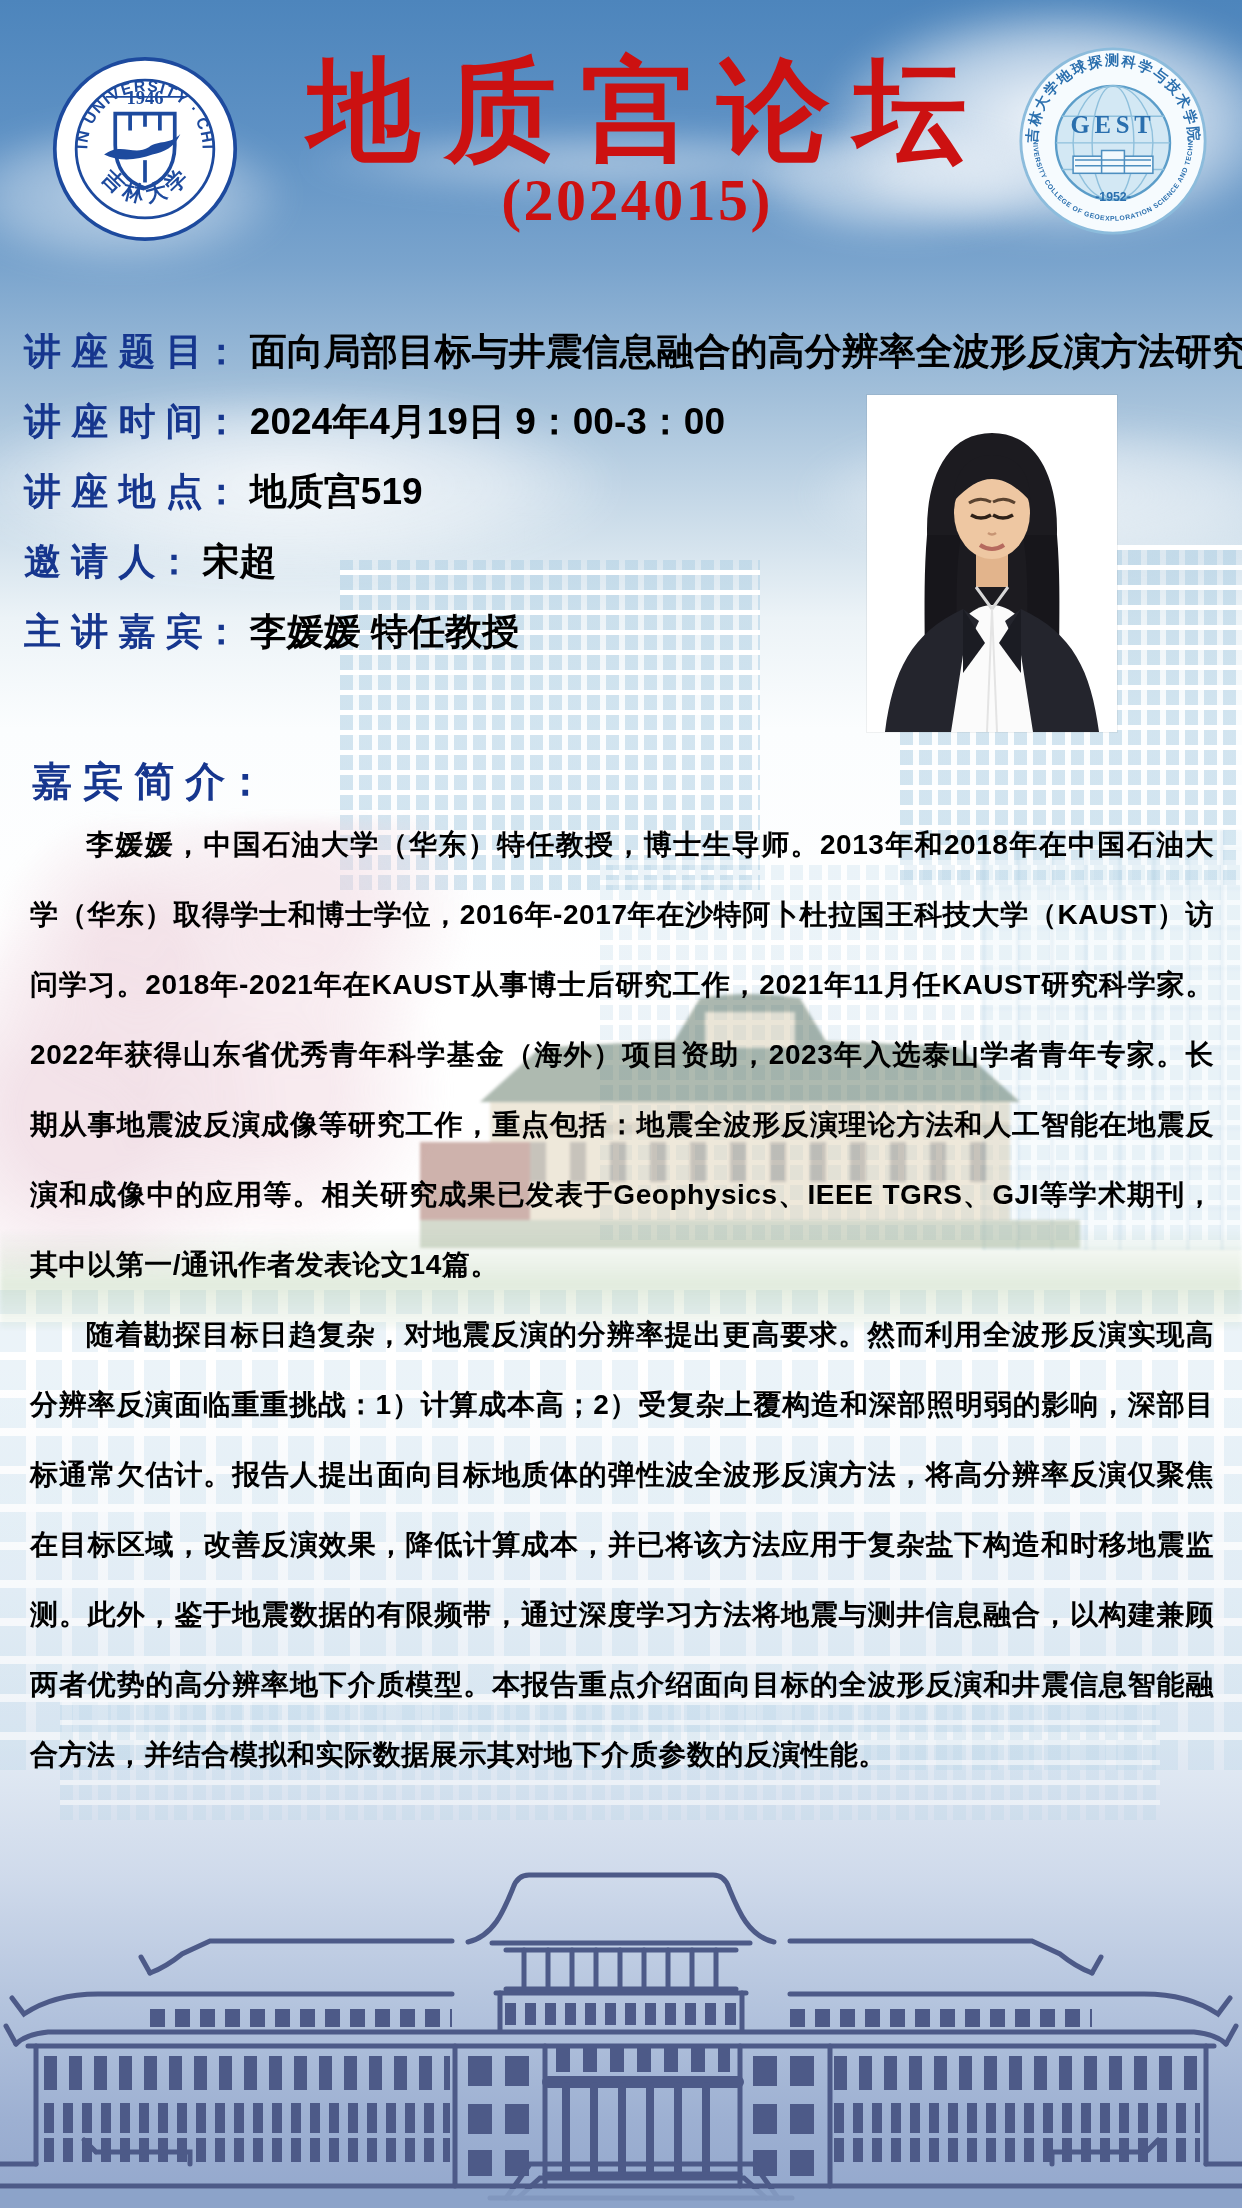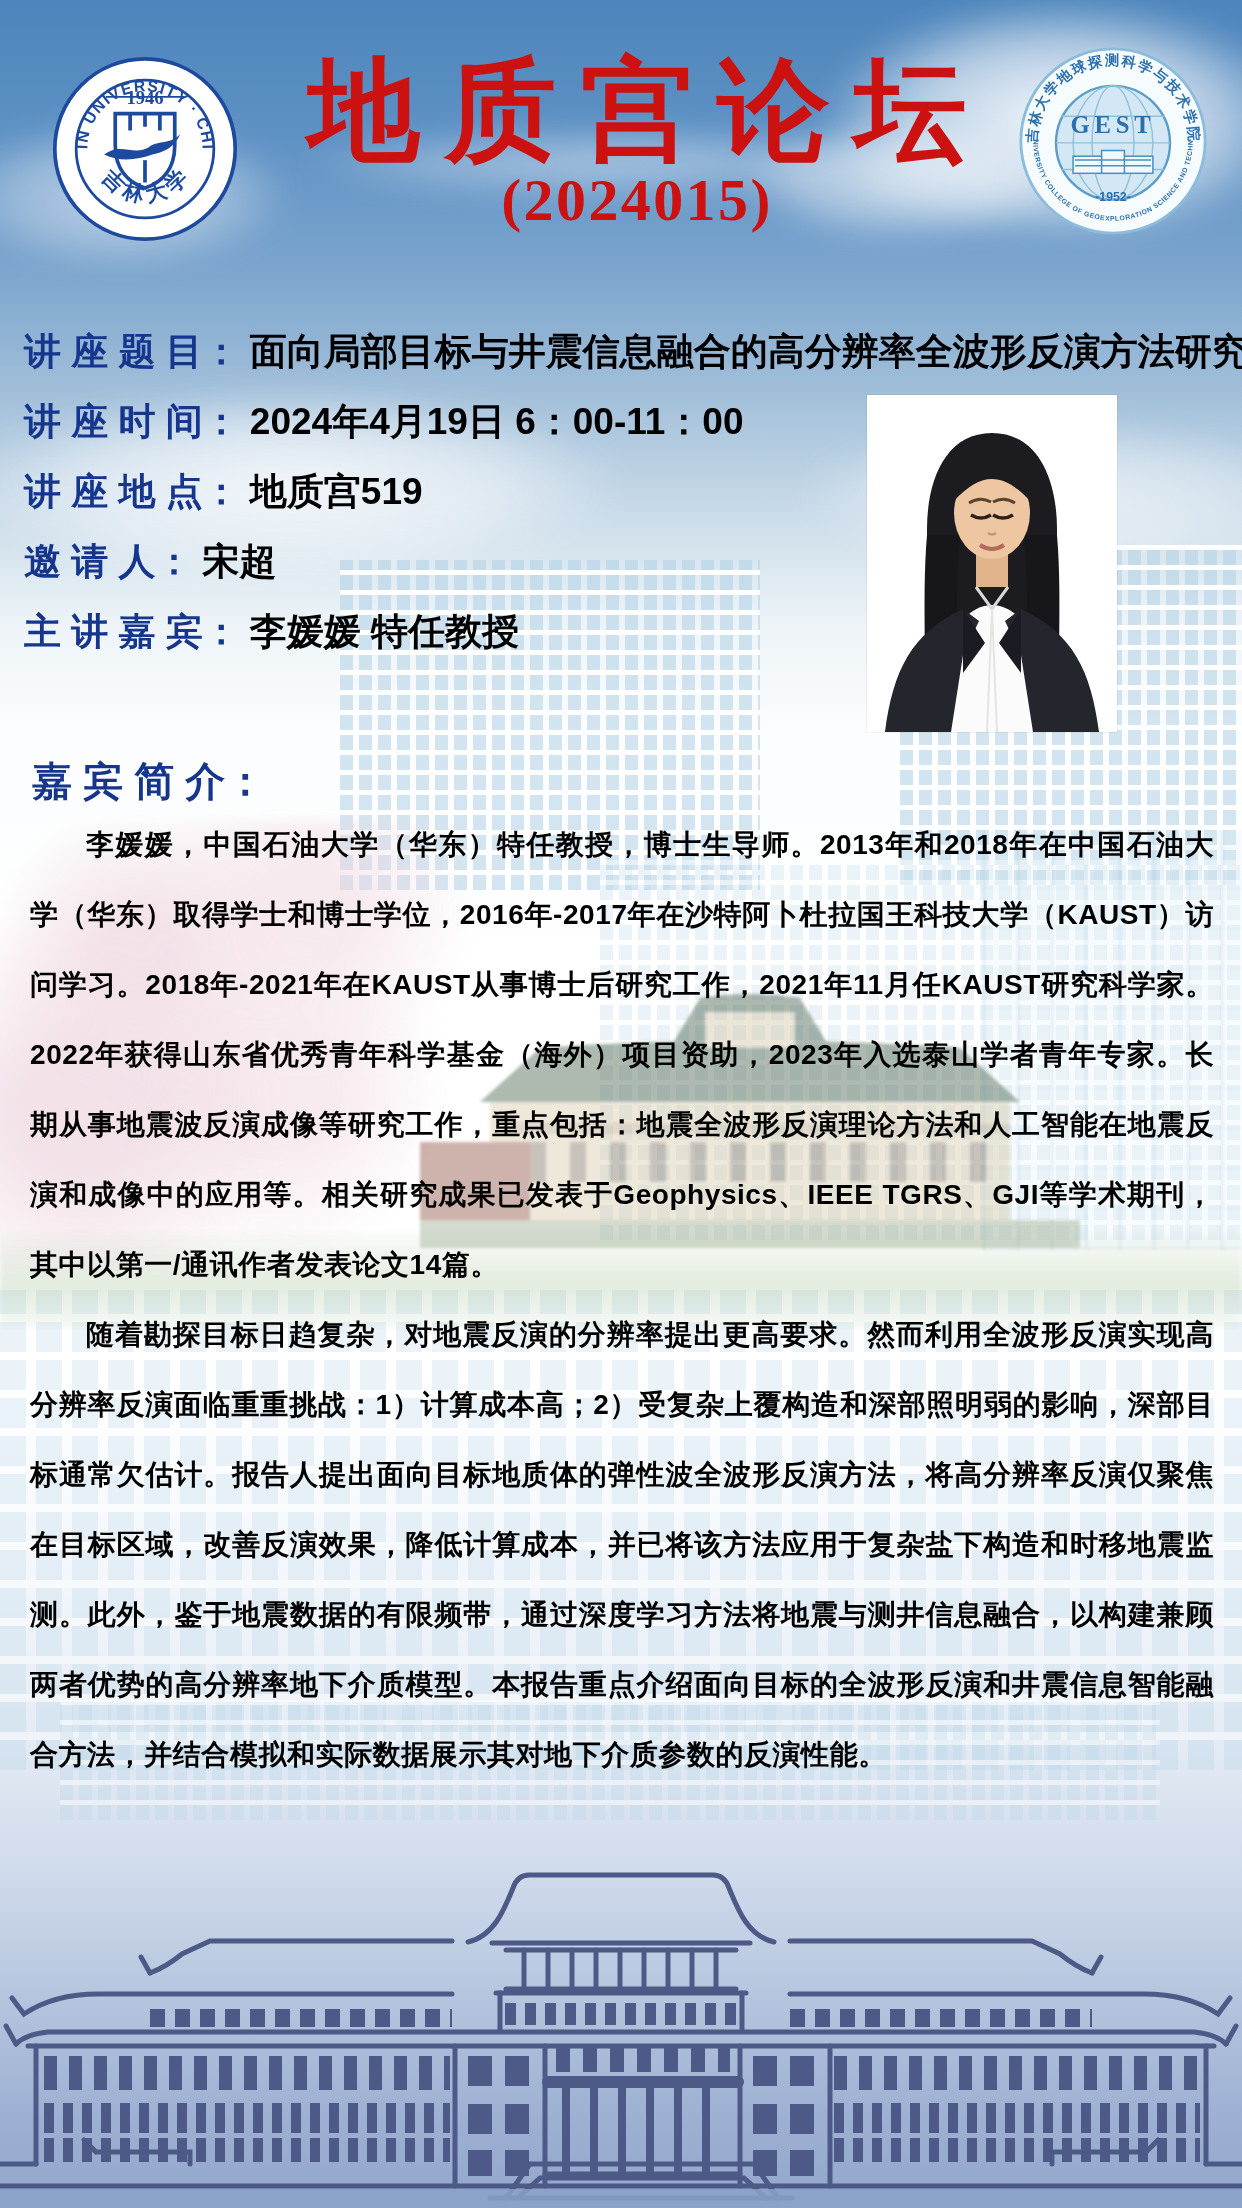--- a/index.html
+++ b/index.html
@@ -159,21 +159,21 @@
     </text>
   </svg>
 
   <div class="info">
     <div class="info-row">
       <span class="info-label">讲 座 题 目：</span>
       <span class="info-value">面向局部目标与井震信息融合的高分辨率全波形反演方法研究</span>
     </div>
     <div class="info-row">
       <span class="info-label">讲 座 时 间：</span>
-      <span class="info-value">2024年4月19日 6：00-11：00</span>
+      <span class="info-value">2024年4月19日 9：00-3：00</span>
     </div>
     <div class="info-row">
       <span class="info-label">讲 座 地 点：</span>
       <span class="info-value">地质宫519</span>
     </div>
     <div class="info-row">
       <span class="info-label">邀  请  人：</span>
       <span class="info-value">宋超</span>
     </div>
     <div class="info-row">

